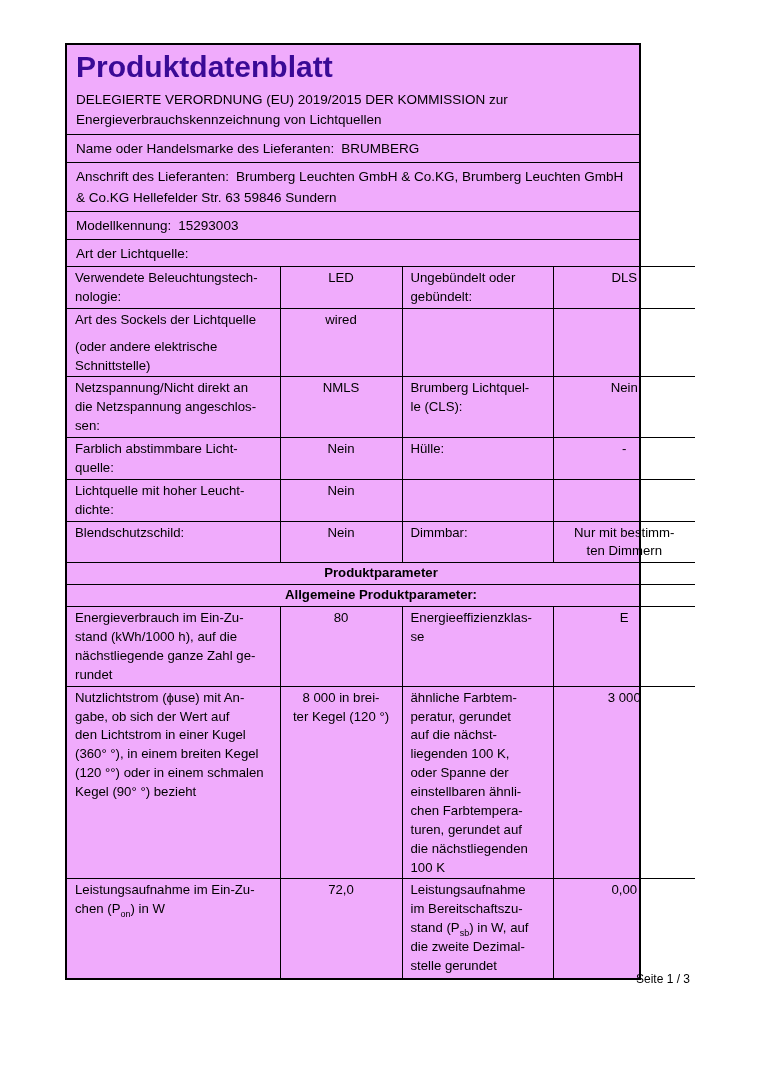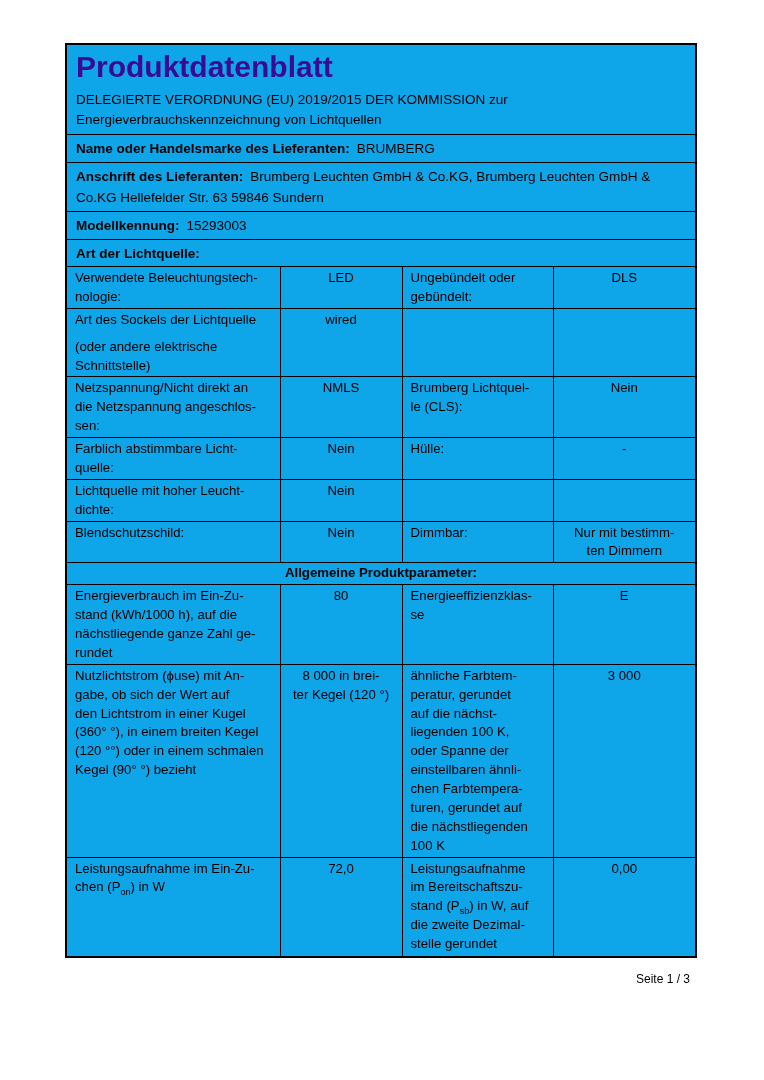--- a/index.html
+++ b/index.html
@@ -1,22 +1,22 @@
 <!DOCTYPE html>
 <html><head>
 <meta charset="utf-8">
 <style>
   html,body{margin:0;padding:0;background:#ffffff;}
   body{width:764px;height:1080px;position:relative;font-family:"Liberation Sans",sans-serif;color:#000;}
-  .page{position:absolute;left:65px;top:43px;width:632px;border:2px solid #000;box-sizing:border-box;background:#0ea5e9;}
+  .page{position:absolute;left:65px;top:43px;width:576px;border:2px solid #000;box-sizing:border-box;background:#f0abfc;}
   .hdr{box-sizing:border-box;height:90px;border-bottom:1px solid #000;padding:5px 10px 0 9px;}
   .title{font-size:30px;font-weight:bold;color:#3a0a96;line-height:1.15;margin:0;}
   .regulation{font-size:13.5px;line-height:1.55;margin-top:5px;max-width:560px;}
   .inforow{box-sizing:border-box;border-bottom:1px solid #000;padding:4px 10px 4px 9px;font-size:13.5px;line-height:1.55;}
-  .inforow .lbl{font-weight:bold;}
+  .inforow .lbl{font-weight:normal;}
   .inforow .val{margin-left:7px;}
   .row-name{height:28px;}
   .row-addr{height:49px;}
   .row-model{height:28px;}
   .row-type{height:26px;border-bottom:none;}
   table.params{width:100%;border-collapse:collapse;table-layout:fixed;font-size:13.2px;}
   table.params td{border:1px solid #000;vertical-align:top;padding:2px 4px 1px 8px;line-height:1.43;}
   table.params td.c2,table.params td.c4{text-align:center;padding:2px 3px 1px 3px;}
   table.params td.span4{text-align:center;font-weight:bold;padding:1px 4px;}
   table.params td.colhdr{padding:1px 4px 1px 8px;}
@@ -111,20 +111,23 @@
     </tr>
 
     <tr style="height:41px">
       <td class="pre">Blendschutzschild:</td>
       <td class="c2 pre">Nein</td>
       <td class="pre">Dimmbar:</td>
       <td class="c4 pre">Nur mit bestimm-
 ten Dimmern</td>
     </tr>
 
+    <tr style="height:21px">
+      <td class="span4" colspan="4">Produktparameter</td>
+    </tr>
 
 
     <tr style="height:22px">
       <td class="span4" colspan="4">Allgemeine Produktparameter:</td>
     </tr>
 
     <tr style="height:76px">
       <td class="pre">Energieverbrauch im Ein-Zu-
 stand (kWh/1000 h), auf die
 nächstliegende ganze Zahl ge-

